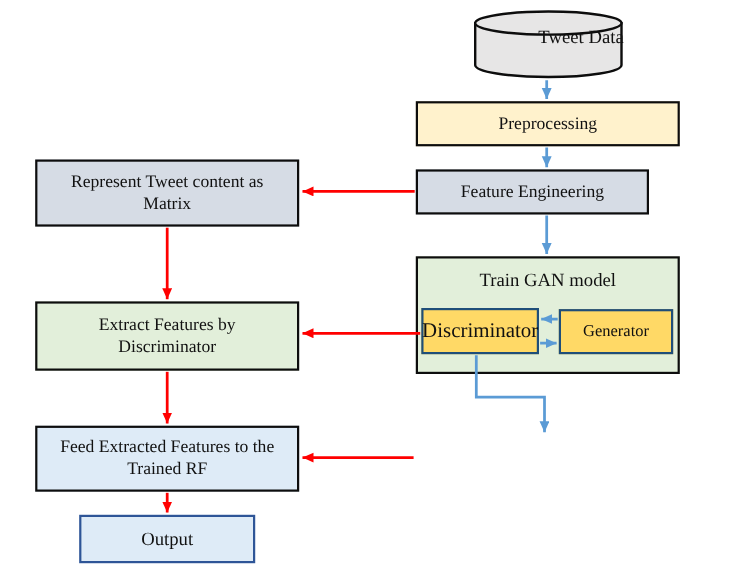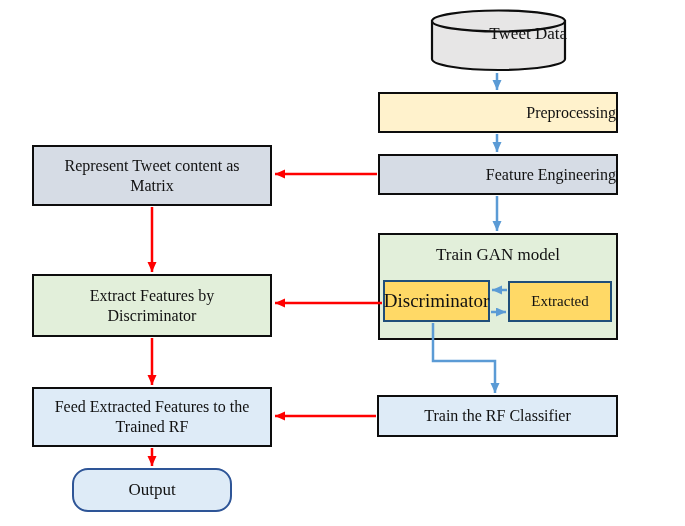--- a/index.html
+++ b/index.html
@@ -12,33 +12,33 @@
     display:flex;align-items:center;justify-content:center;text-align:center;
     font-size:16px;line-height:1.25;
   }
   .fill-cream      {background:var(--cream,#FFF2CC);}
   .fill-bluegray   {background:var(--blue-gray,#D6DCE5);}
   .fill-green      {background:var(--green,#E2EFDA);}
   .fill-lightblue  {background:var(--light-blue,#DEEBF7);}
   .fill-gold       {background:var(--gold,#FFD966);}
 
   
-  #node-preprocessing      {left:378px;top:92px; width:240px;height:41px;justify-content:flex-end;}
-  #node-feature-engineering{left:378px;top:154px;width:240px;height:41px;justify-content:flex-end;}
+  #node-preprocessing      {left:378px;top:92px; width:240px;height:41px;}
+  #node-feature-engineering{left:378px;top:154px;width:212px;height:41px;}
   #node-train-gan          {left:378px;top:233px;width:240px;height:107px;display:block;}
   #gan-label               {margin-top:9px;font-size:17px;}
   #node-discriminator      {left:383px;top:280px;width:107px;height:42px;border:2.5px solid var(--gold-border,#1F4E79);font-size:19px;}
   #node-generator          {left:508px;top:281px;width:104px;height:41px;border:2.5px solid var(--gold-border,#1F4E79);font-size:15px;}
   #node-train-rf           {left:377px;top:395px;width:241px;height:42px;}
 
   
   #node-represent  {left:32px;top:145px;width:240px;height:61px;padding:0 14px;justify-content:center;}
   #node-extract    {left:32px;top:274px;width:240px;height:63px;padding:0 14px;}
   #node-feed       {left:32px;top:387px;width:240px;height:60px;padding:0 10px;}
-  #node-output     {left:72px;top:468px;width:160px;height:44px;border:2.5px solid var(--output-border,#2E5597);border-radius:16px;font-size:17px;}
+  #node-output     {left:72px;top:468px;width:160px;height:44px;border:2.5px solid var(--output-border,#2E5597);border-radius:0;font-size:17px;}
 
   
   #node-tweet-data{position:absolute;left:430px;top:8px;width:137px;height:64px;}
   #node-tweet-data .cyl-label{
     position:absolute;left:0;top:16px;width:100%;text-align:right;font-size:17px;
   }
   #arrows{position:absolute;left:0;top:0;width:685px;height:526px;pointer-events:none;}
   .edge-blue{stroke:var(--flow-blue,#5B9BD5);stroke-width:2.5;fill:none;}
   .edge-red {stroke:var(--flow-red,#FF0000); stroke-width:2.5;fill:none;}
   .head-blue{fill:var(--flow-blue,#5B9BD5);}
@@ -68,26 +68,23 @@
 
   <div class="node fill-green" id="node-train-gan">
     <div id="gan-label">Train GAN model</div>
   </div>
 
   <div class="node fill-gold" id="node-discriminator">
     <span>Discriminator</span>
   </div>
 
   <div class="node fill-gold" id="node-generator">
-    <span>Extracted</span>
+    <span>Generator</span>
   </div>
 
-  <div class="node fill-lightblue" id="node-train-rf">
-    <span>Train the RF Classifier</span>
-  </div>
 
   <div class="node fill-bluegray" id="node-represent">
     <span>Represent Tweet content as Matrix</span>
   </div>
 
   <div class="node fill-green" id="node-extract">
     <span>Extract Features by Discriminator</span>
   </div>
 
   <div class="node fill-lightblue" id="node-feed">

